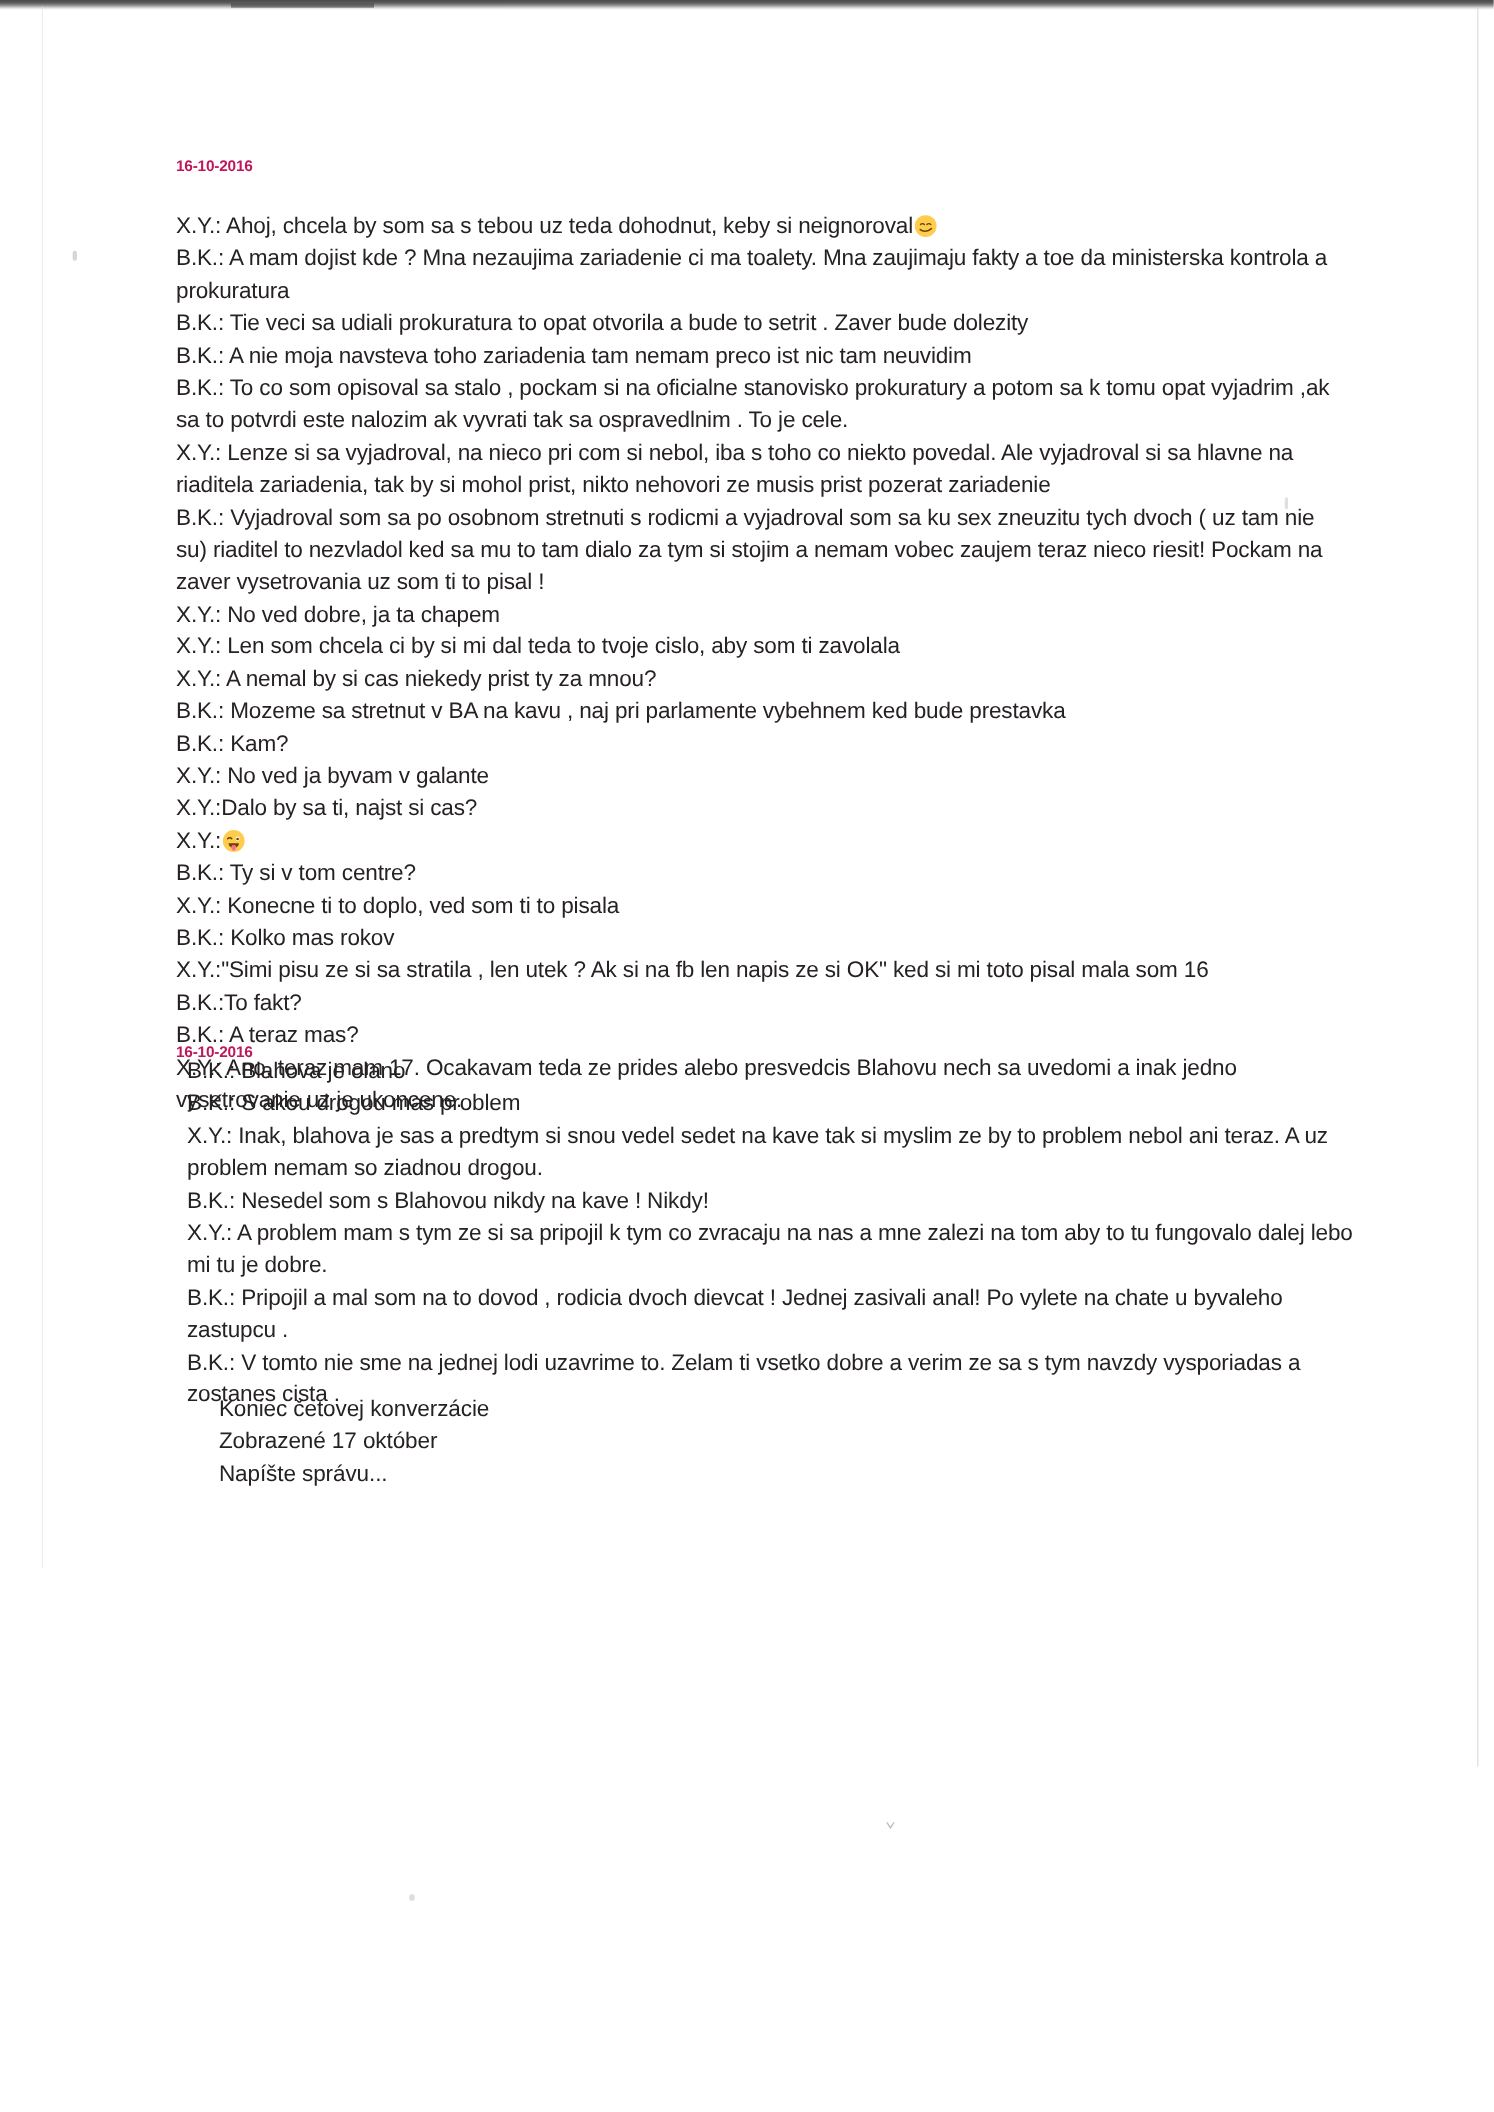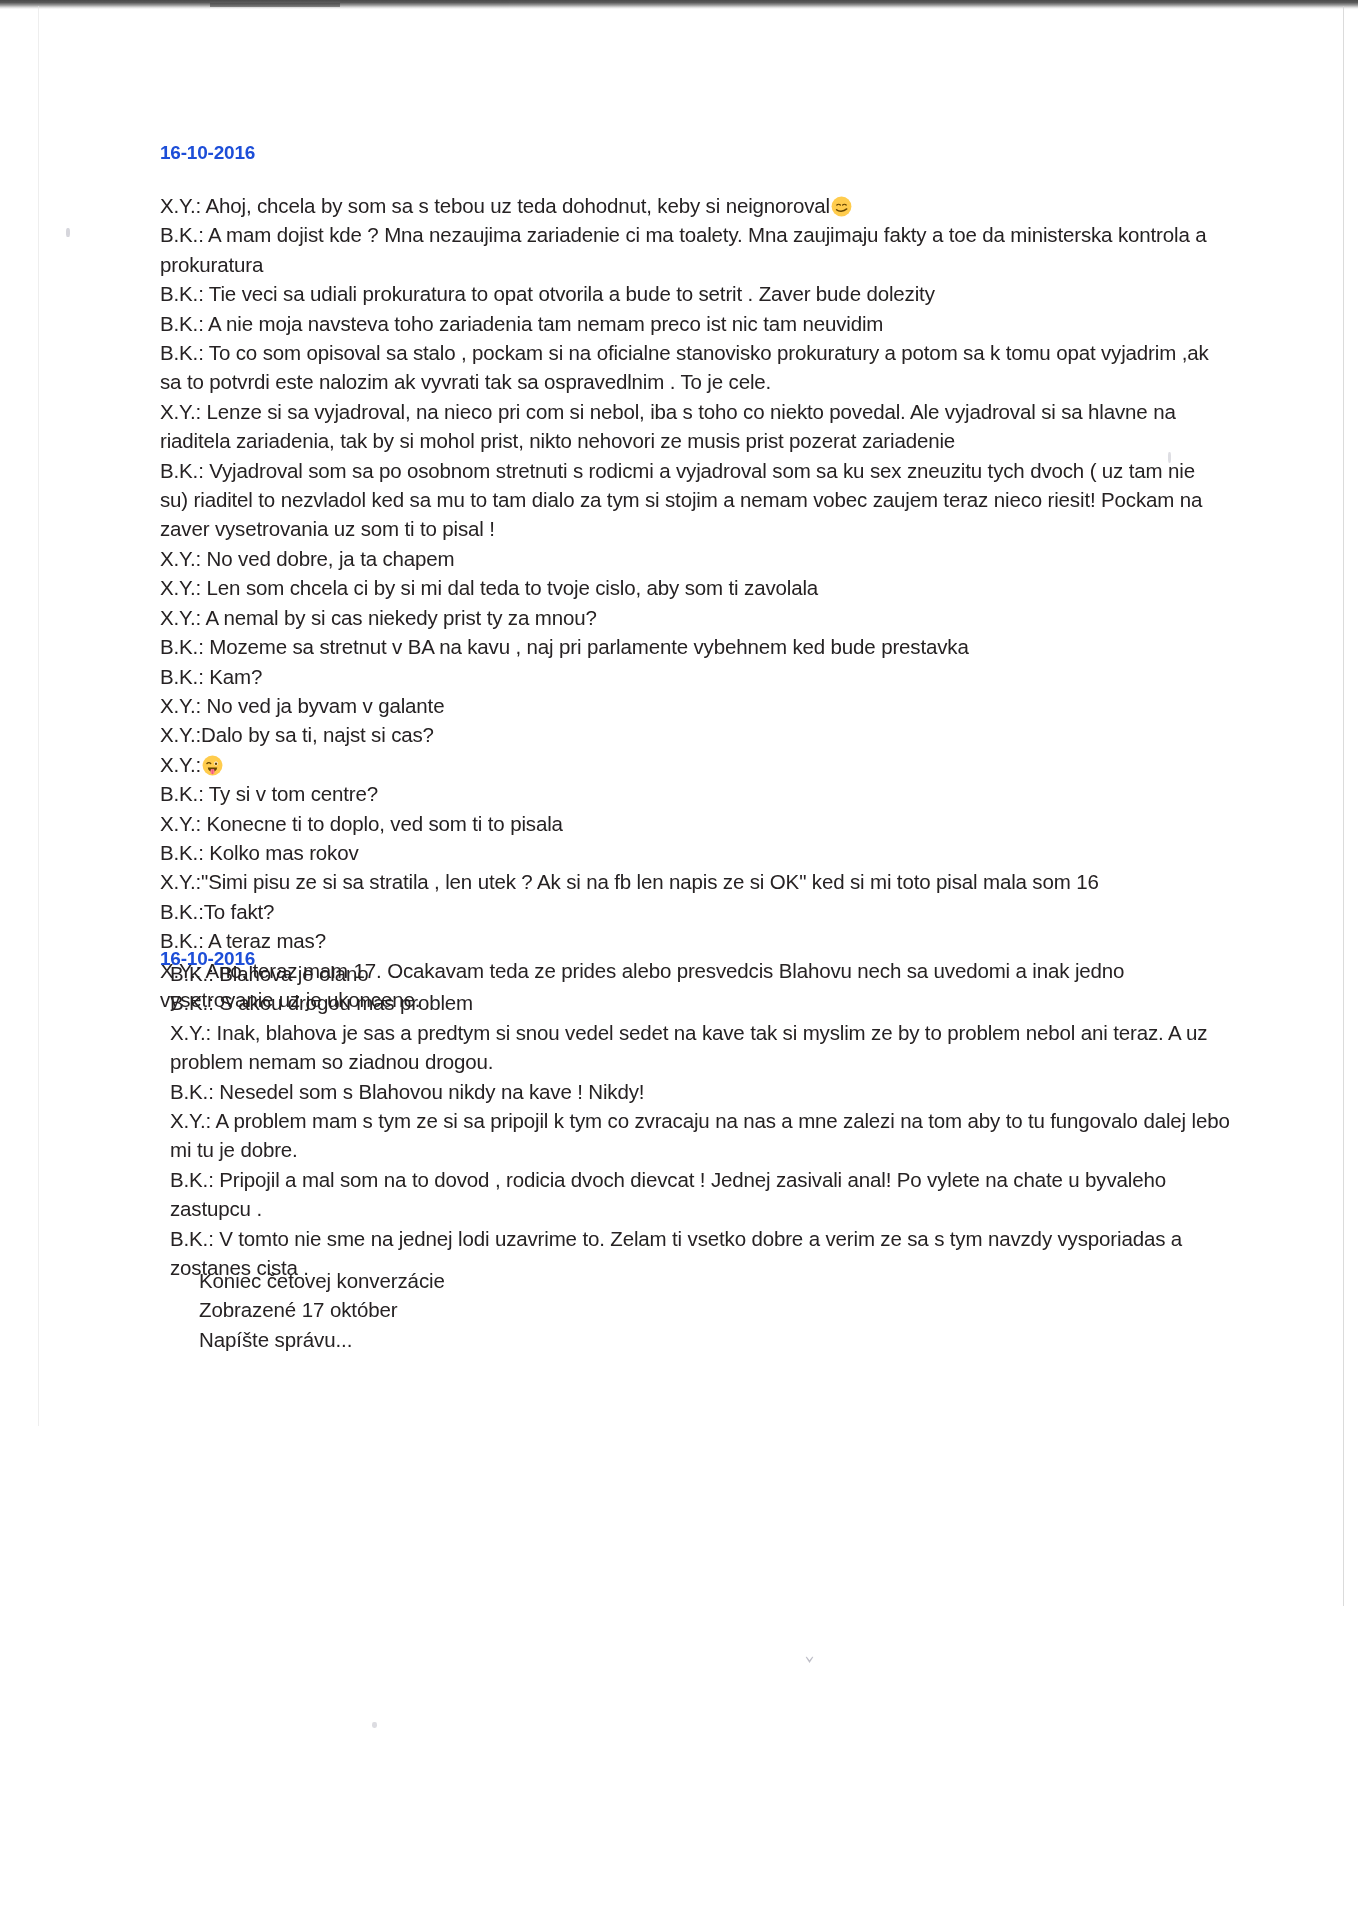--- a/index.html
+++ b/index.html
@@ -74,24 +74,24 @@
   .speck-d { left: 1168px; top: 452px; width: 3px; height: 11px; opacity: .28; }
 
   
   #doc {
     position: absolute;
     left: 160px;
     top: 0;
     width: 1065px;
   }
   .date-heading {
-    font-size: 19px;
+    font-size: 14px;
     font-weight: bold;
     letter-spacing: -0.2px;
-    color: #1d4ed8;
+    color: #be185d;
     margin: 0;
   }
   .msg-block {
     margin: 0;
   }
   .msg {
     font-size: 20.5px;
     line-height: 29.4px;
     letter-spacing: -0.15px;
     color: #262223;

